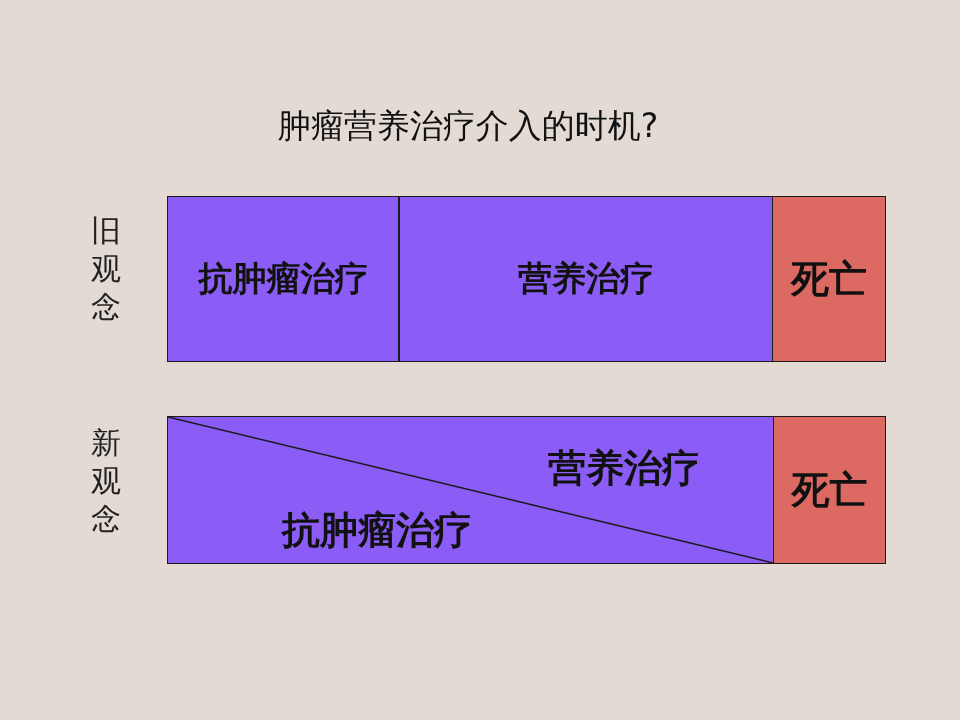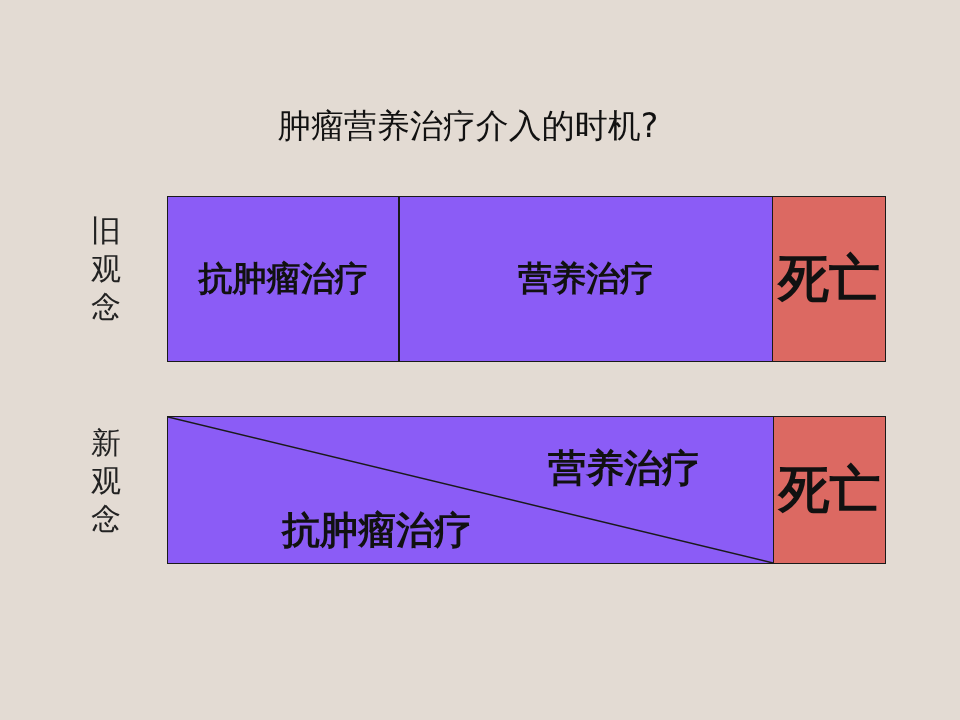--- a/index.html
+++ b/index.html
@@ -1,21 +1,21 @@
 <!DOCTYPE html>
 <html><head>
 <meta charset="utf-8">
 <style>
   html, body { margin:0; padding:0; }
   body { width:960px; height:720px; background:#e3dbd3; position:relative; overflow:hidden;
          font-family:"DejaVu Sans", sans-serif; color:#111; }
   .title { position:absolute; left:0; width:936px; top:104px; text-align:center; font-size:33px; font-weight:normal; letter-spacing:0px; }
   .side { position:absolute; width:40px; font-size:30px; line-height:38px; text-align:center; color:#222; font-family:"DejaVu Serif", serif; }
   .box { position:absolute; background:#8b5cf6; border:1.5px solid #1a1a1a; box-sizing:border-box; }
-  .red { position:absolute; background:#dc6962; border:1.5px solid #1a1a1a; box-sizing:border-box; display:flex; align-items:center; justify-content:center; font-weight:bold; font-size:51px; }
+  .red { position:absolute; background:#dc6962; border:1.5px solid #1a1a1a; box-sizing:border-box; display:flex; align-items:center; justify-content:center; font-weight:bold; font-size:38px; }
   .cell { position:absolute; top:0; bottom:0; display:flex; align-items:center; justify-content:center; font-weight:bold; font-size:34px; }
   .lbl { position:absolute; font-weight:bold; font-size:38px; white-space:nowrap; }
   svg { position:absolute; left:0; top:0; }
 </style>
 </head>
 <body>
 
 <div class="title">肿瘤营养治疗介入的时机?</div>
 
 <div class="side" style="left:86px; top:212px;">

